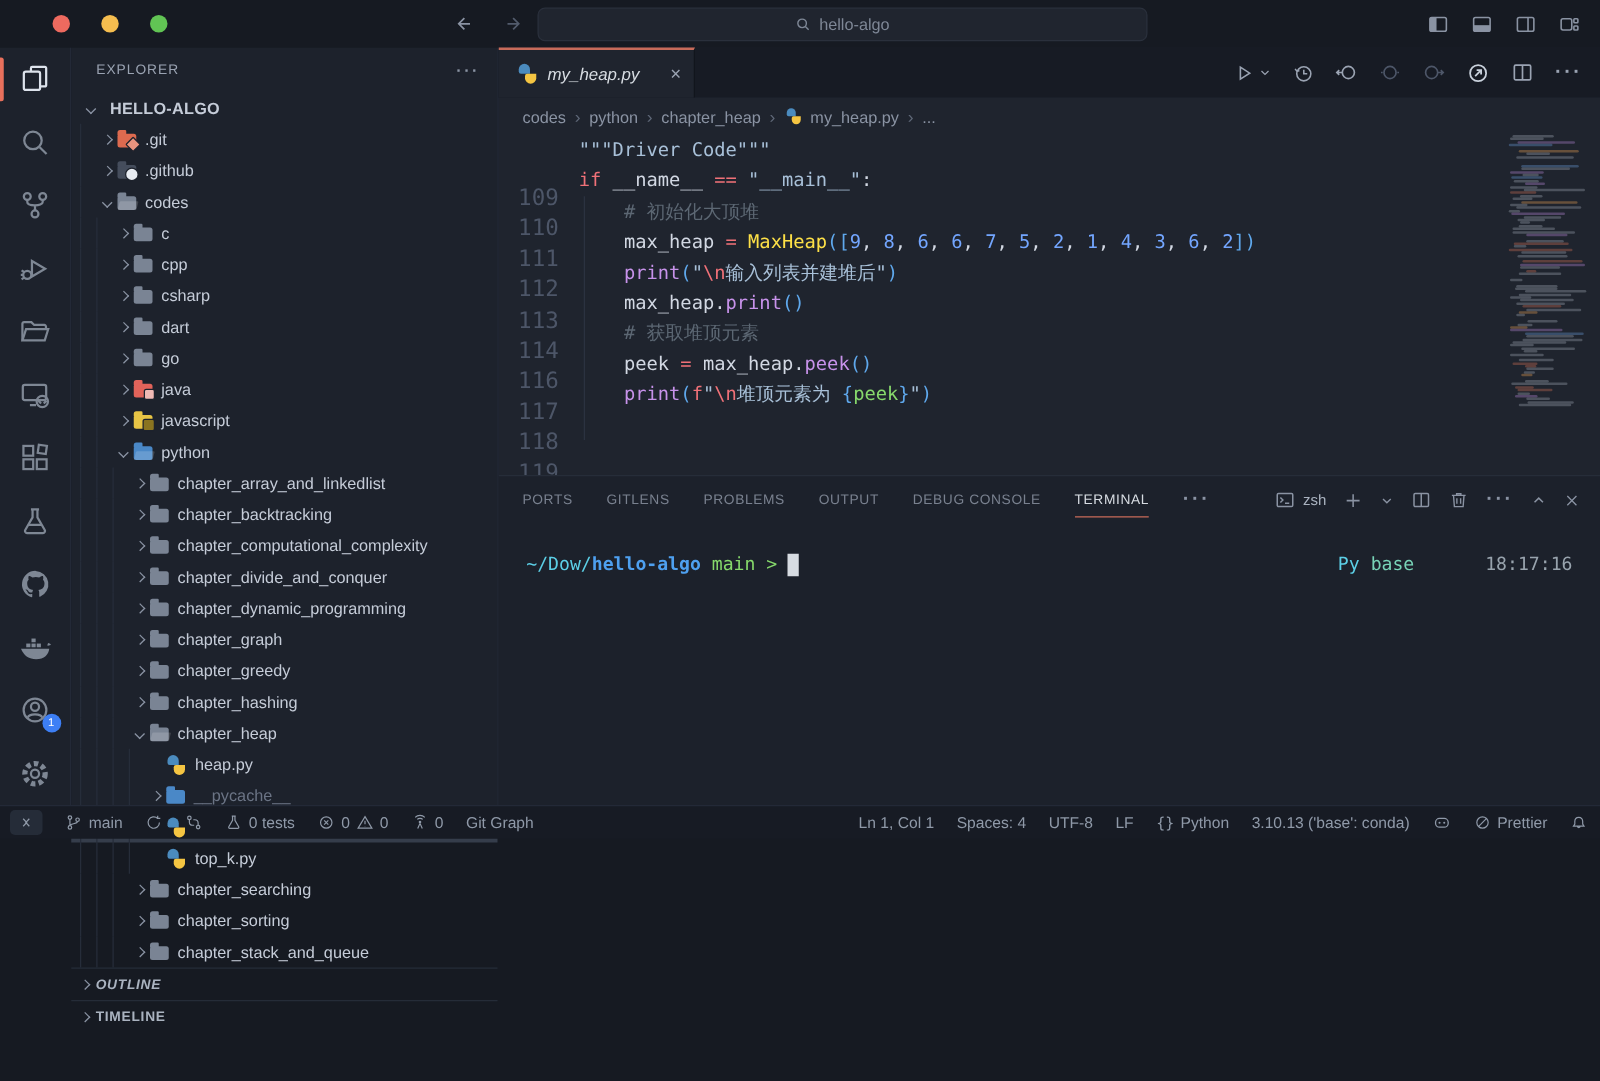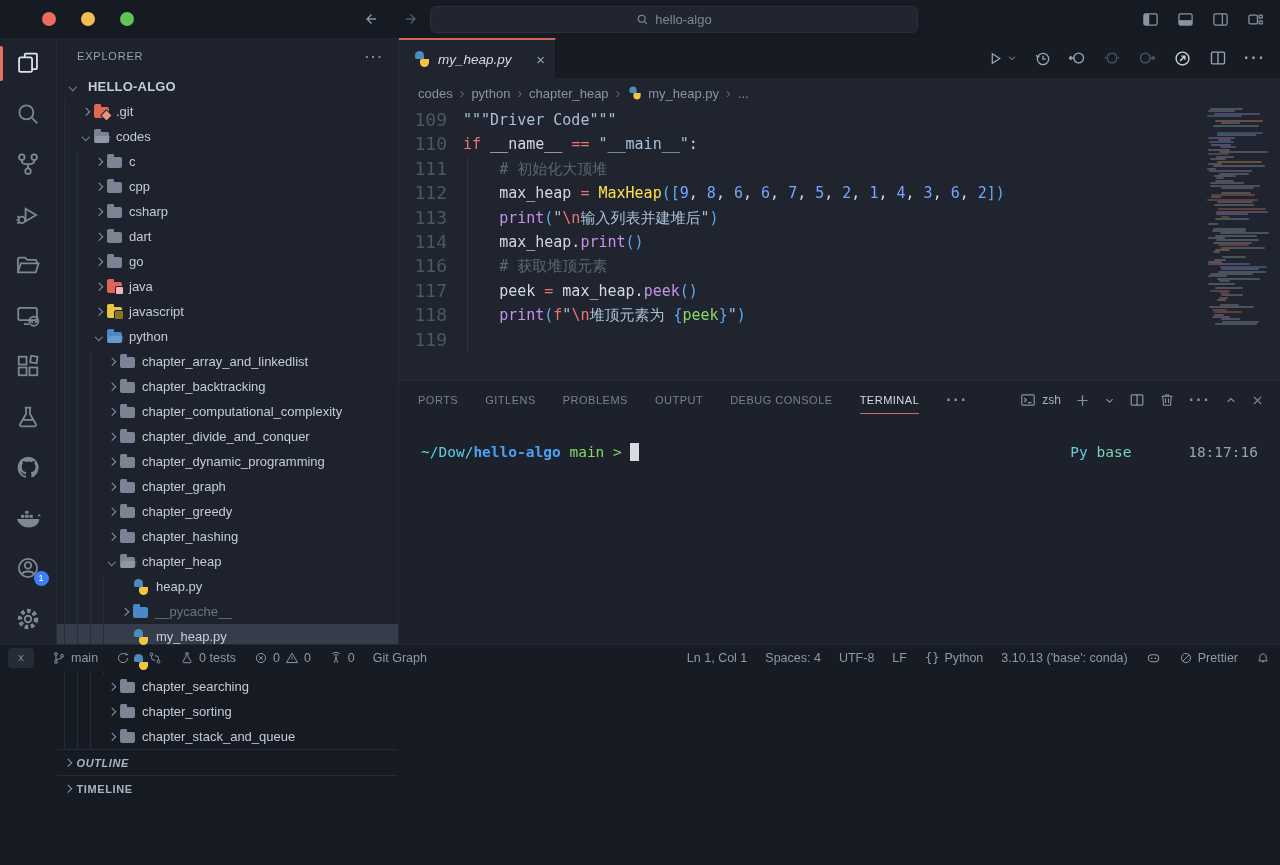--- a/index.html
+++ b/index.html
@@ -97,21 +97,21 @@
   .breadcrumbs { height:30px; display:flex; align-items:center; padding-left:19px; gap:7px; font-size:13px;
     color:#8a93a3; flex:none; }
   .bc-sep { color:#5f6878; font-size:14px; }
   .bc-item { display:flex; align-items:center; gap:5px; }
   .bc-item .pyico { transform:scale(.8); }
 
   
   .codearea { height:272px; position:relative; flex:none; font-family:"DejaVu Sans Mono", monospace;
     font-size:15px; overflow:hidden; }
   .code-line { display:flex; line-height:24.4px; height:24.4px; }
-  .gutter { width:48px; text-align:right; color:#4d5668; flex:none; font-size:18px; }
+  .gutter { width:48px; text-align:right; color:#4d5668; flex:none; font-size:18px;margin-top:39px; }
   .lc { padding-left:16px; white-space:pre; color:#d2d8e3; }
   .c-kw,.c-op,.c-esc { color:#f07178; }
   .c-cls { color:#fde047; }
   .c-fn { color:#c792ea; }
   .c-num { color:#73a6ff; }
   .c-brk { color:#5fa8ec; }
   .c-str { color:#a8c0d8; }
   .c-cmt { color:#5c6773; }
   .c-grn { color:#87d96c; }
   .indent-guide { position:absolute; left:68px; top:48.8px; height:195px; width:1px; background:#2b3240; }
@@ -310,20 +310,28 @@
             </span>
             <span class="tlabel">HELLO-ALGO</span>
           </div>
           <div class="trow">
             <span class="tguide"></span>
             <span class="tchev">
               <span class="chev right"></span>
             </span>
             <span class="fold folder-git"></span>
             <span class="tlabel">.git</span>
+          </div>
+          <div class="trow">
+            <span class="tguide"></span>
+            <span class="tchev">
+              <span class="chev right"></span>
+            </span>
+            <span class="fold folder-github"></span>
+            <span class="tlabel">.github</span>
           </div>
           <div class="trow">
             <span class="tguide"></span>
             <span class="tchev">
               <span class="chev down"></span>
             </span>
             <span class="fold folder-open"></span>
             <span class="tlabel">codes</span>
           </div>
           <div class="trow">

